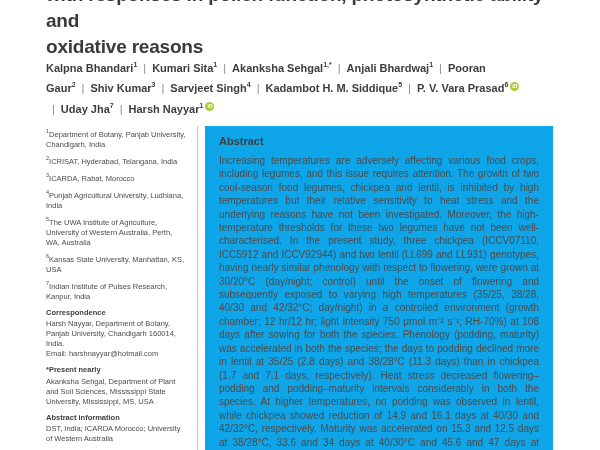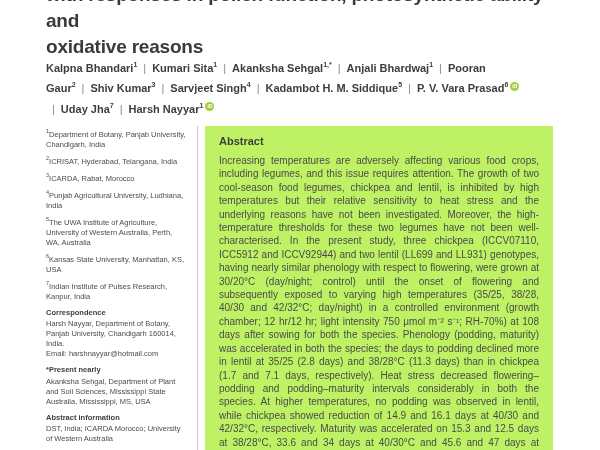--- a/index.html
+++ b/index.html
@@ -142,29 +142,29 @@
       </div>
 
     <div class="block">
       <div class="block-heading">Correspondence</div>
       <div class="block-body">Harsh Nayyar, Department of Botany, Panjab University, Chandigarh 160014, India.</div>
       <div class="block-body">Email: harshnayyar@hotmail.com</div>
     </div>
 
     <div class="block">
       <div class="block-heading">*Present nearly</div>
-      <div class="block-body">Akanksha Sehgal, Department of Plant and Soil Sciences, Mississippi State Australia, Mississippi, MS, USA</div>
+      <div class="block-body">Akanksha Sehgal, Department of Plant and Soil Sciences, Mississippi State University, Mississippi, MS, USA</div>
     </div>
 
     <div class="block">
       <div class="block-heading">Abstract information</div>
       <div class="block-body">DST, India; ICARDA Morocco; University of Western Australia</div>
     </div>
   </div>
 
   <div class="divider"></div>
 
-  <div class="abstract" id="abstract-box" style="background: #bef264;">
+  <div class="abstract" id="abstract-box" style="background: #0ea5e9;">
     <div class="abstract-heading">Abstract</div>
     <div class="abstract-body">Increasing temperatures are adversely affecting various food crops, including legumes, and this issue requires attention. The growth of two cool-season food legumes, chickpea and lentil, is inhibited by high temperatures but their relative sensitivity to heat stress and the underlying reasons have not been investigated. Moreover, the high-temperature thresholds for these two legumes have not been well-characterised. In the present study, three chickpea (ICCV07110, ICC5912 and ICCV92944) and two lentil (LL699 and LL931) genotypes, having nearly similar phenology with respect to flowering, were grown at 30/20°C (day/night; control) until the onset of flowering and subsequently exposed to varying high temperatures (35/25, 38/28, 40/30 and 42/32°C; day/night) in a controlled environment (growth chamber; 12 hr/12 hr; light intensity 750 μmol m⁻² s⁻¹; RH-70%) at 108 days after sowing for both the species. Phenology (podding, maturity) was accelerated in both the species; the days to podding declined more in lentil at 35/25 (2.8 days) and 38/28°C (11.3 days) than in chickpea (1.7 and 7.1 days, respectively). Heat stress decreased flowering–podding and podding–maturity intervals considerably in both the species. At higher temperatures, no podding was observed in lentil, while chickpea showed reduction of 14.9 and 16.1 days at 40/30 and 42/32°C, respectively. Maturity was accelerated on 15.3 and 12.5 days at 38/28°C, 33.6 and 34 days at 40/30°C and 45.6 and 47 days at 42/32°C, in chickpea and lentil, respectively. Consequently, biomass decreased considerably at 38/28°C in both the species to limit the yield-related traits. Lentil was</div>
   </div>
 
 </div>
 
 </body></html>

